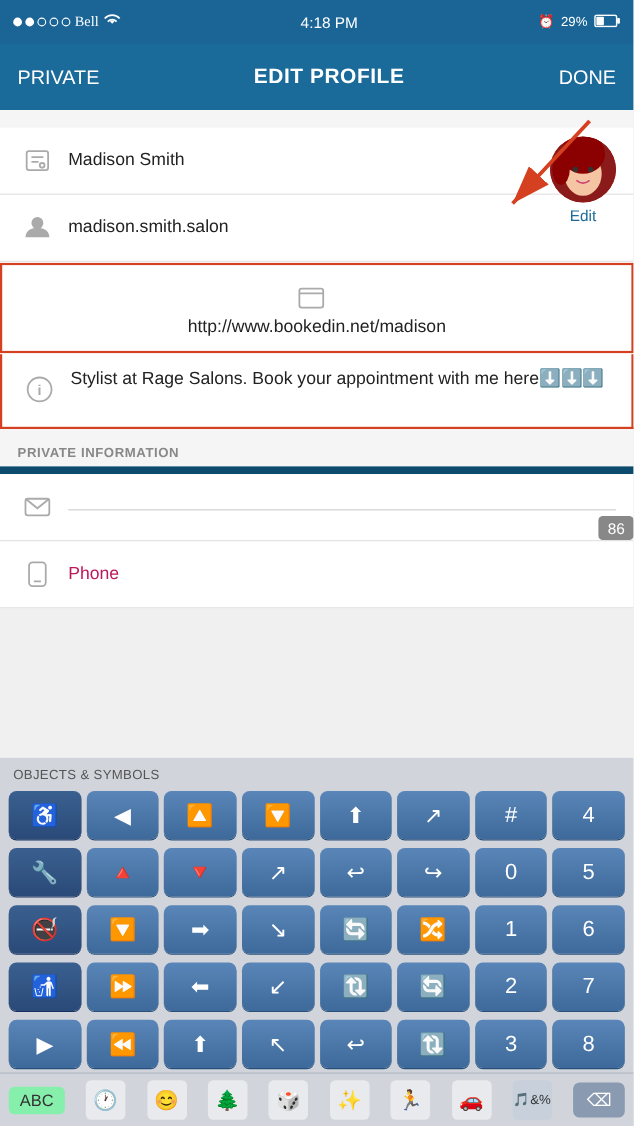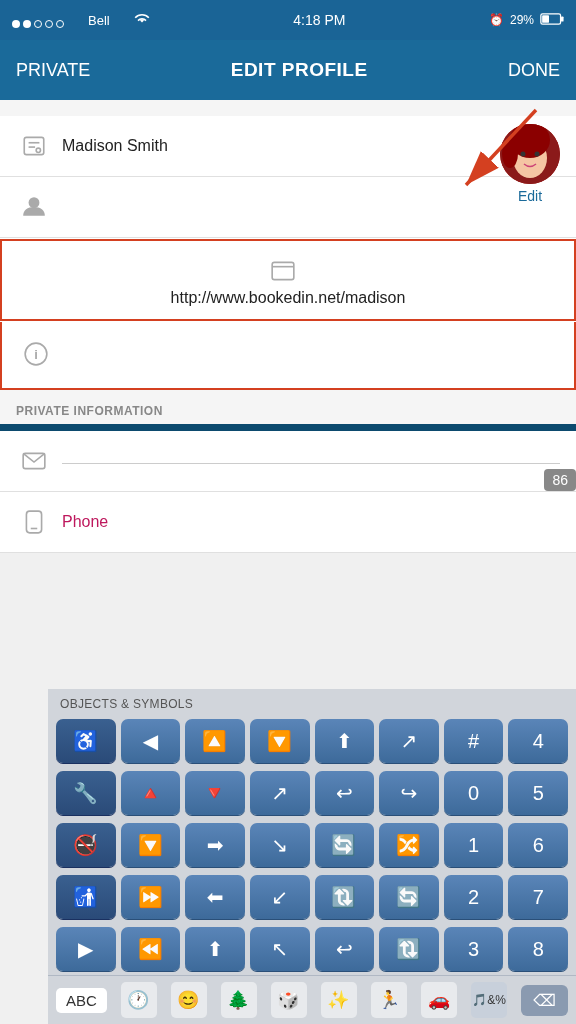--- a/index.html
+++ b/index.html
@@ -16,21 +16,21 @@
     .status-bar {
       height: 40px;
       background: #1a6496;
       display: flex;
       align-items: center;
       justify-content: space-between;
       padding: 0 12px;
       color: white;
       font-size: 13px;
     }
-    .status-left { display: flex; align-items: flex-end; gap: 20px; }
+    .status-left { display: flex; align-items: center; gap: 0; font-family: Liberation Serif, serif; }
     .status-dots { display: flex; gap: 3px; }
     .dot { width: 8px; height: 8px; border-radius: 50%; background: white; }
     .dot.empty { background: transparent; border: 1.5px solid white; }
     .status-center { font-size: 14px; font-weight: 500; }
     .status-right { display: flex; align-items: center; gap: 6px; font-size: 12px; }
 
     
     .nav-bar {
       height: 60px;
       background: #1a6a9a;
@@ -152,21 +152,20 @@
       bottom: 0;
     }
 
     
     .keyboard-area {
       position: absolute;
       bottom: 0;
       left: 0;
       right: 0;
       background: #d1d5db;
-      margin-left: 48px;
     }
 
     .keyboard-section-label {
       font-size: 12px;
       color: #555;
       padding: 8px 12px 4px;
       font-weight: 400;
       letter-spacing: 0.3px;
     }
 
@@ -204,21 +203,21 @@
       align-items: center;
       justify-content: space-between;
       padding: 6px 8px;
       background: #d1d5db;
       border-top: 1px solid #b0b8c4;
     }
     .kb-tool-btn {
       font-size: 15px;
       color: #333;
       padding: 4px 10px;
-      background: #ffffff;
+      background: #86efac;
       border-radius: 5px;
       cursor: pointer;
       font-weight: 500;
     }
     .kb-emoji-btn {
       width: 36px; height: 36px;
       background: #e8eaed;
       border-radius: 5px;
       display: flex; align-items: center; justify-content: center;
       font-size: 18px;
@@ -319,20 +318,21 @@
     </div>
   </div>
 
   <div class="form-row">
     <div class="row-icon">
       <svg viewBox="0 0 24 24" fill="#aaa" stroke="none">
         <circle cx="12" cy="8" r="5"></circle>
         <path d="M2 20c0-5 4-8 10-8s10 3 10 8"></path>
       </svg>
     </div>
+    <div class="row-content">madison.smith.salon</div>
   </div>
 
   <div class="form-row highlighted" style="padding: 12px 16px; border: 2.5px solid #d44020;">
     <div class="row-icon">
       <svg viewBox="0 0 24 24" fill="none" stroke="#aaa" stroke-width="1.5">
         <rect x="2" y="4" width="20" height="16" rx="2"></rect>
         <line x1="2" y1="8" x2="22" y2="8"></line>
         <line x1="6" y1="6" x2="6.01" y2="6" stroke="#aaa" stroke-width="2"></line>
         <line x1="9" y1="6" x2="9.01" y2="6" stroke="#aaa" stroke-width="2"></line>
       </svg>
@@ -340,20 +340,21 @@
     <div class="row-content">http://www.bookedin.net/madison</div>
   </div>
 
   <div class="form-row" style="padding: 12px 16px; border: 2.5px solid #d44020; border-top: none; min-height: 68px; align-items: flex-start;">
     <div class="row-icon" style="margin-top:2px">
       <svg viewBox="0 0 24 24" fill="#aaa" stroke="none">
         <circle cx="12" cy="12" r="10" fill="none" stroke="#aaa" stroke-width="1.5"></circle>
         <text x="12" y="16.5" text-anchor="middle" font-size="12" fill="#aaa" font-weight="bold">i</text>
       </svg>
     </div>
+    <div class="row-content" style="line-height:1.4">Stylist at Rage Salons. Book your appointment with me here⬇️⬇️⬇️</div>
   </div>
 
 </div>
 
 <svg style="position:absolute; top:105px; right:10px; width:160px; height:100px; pointer-events:none; z-index:20;" viewBox="0 0 160 100">
   <defs>
     <marker id="arrowhead" markerWidth="10" markerHeight="7" refX="10" refY="3.5" orient="auto">
       <polygon points="0 0, 10 3.5, 0 7" fill="#d44020"></polygon>
     </marker>
   </defs>

